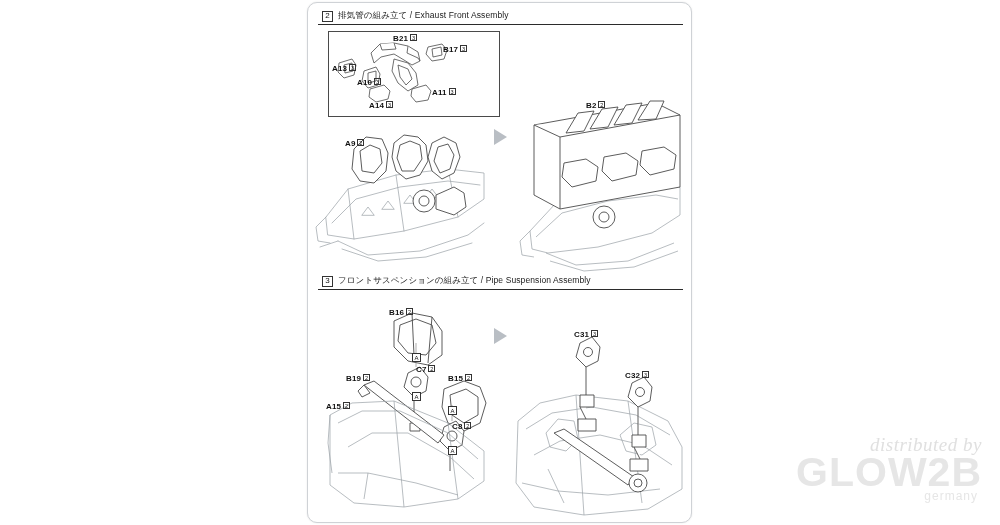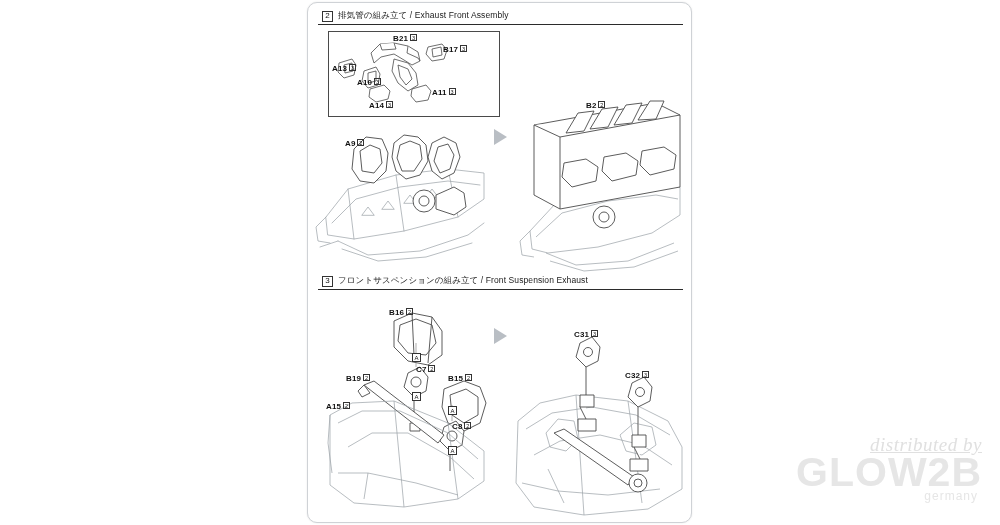--- a/index.html
+++ b/index.html
@@ -105,21 +105,20 @@
     color: #e2e2e2;
     user-select: none;
   }
   #wm-top {
     font-family: "Liberation Serif", serif;
     font-style: italic;
     font-size: 19px;
     color: #e0e0e0;
     letter-spacing: 0.5px;
     margin-bottom: -4px;
-    text-decoration: underline;
   }
   #wm-main {
     font-family: Liberation Sans, sans-serif;
     font-weight: 700;
     font-size: 41px;
     color: #e6e6e6;
     letter-spacing: 1px;
     line-height: 1;
   }
   #wm-sub {
@@ -239,21 +238,21 @@
         <path d="M334 148 L356 144 L368 152 L366 166 L342 172 L332 162 Z"></path>
 
         <circle cx="296" cy="214" r="11"></circle>
         <circle cx="296" cy="214" r="5"></circle>
       </g>
     </svg>
     <div class="lbl" style="left:278px; top:98px;"><span>B2</span><span class="sq">2</span></div>
 
     <div class="step-header" style="top:272px;">
       <span class="step-num">3</span>
-      <span>フロントサスペンションの組み立て / Front Suspension Exhaust</span>
+      <span>フロントサスペンションの組み立て / Pipe Suspension Assembly</span>
     </div>
     <div class="step-rule" style="top:286px;"></div>
 
     <div class="arrow-big" style="left:186px; top:325px;"></div>
 
     <svg class="art" width="385" height="521">
       <g fill="#ffffff" stroke="#4a4a4a" stroke-width="0.9" stroke-linejoin="round">
 
         <path d="M86 318 L104 310 L124 314 L134 328 L134 352 L120 362 L100 358 L86 344 Z"></path>
         <path d="M92 322 L108 316 L124 322 L128 340 L118 352 L100 350 L90 338 Z"></path>

